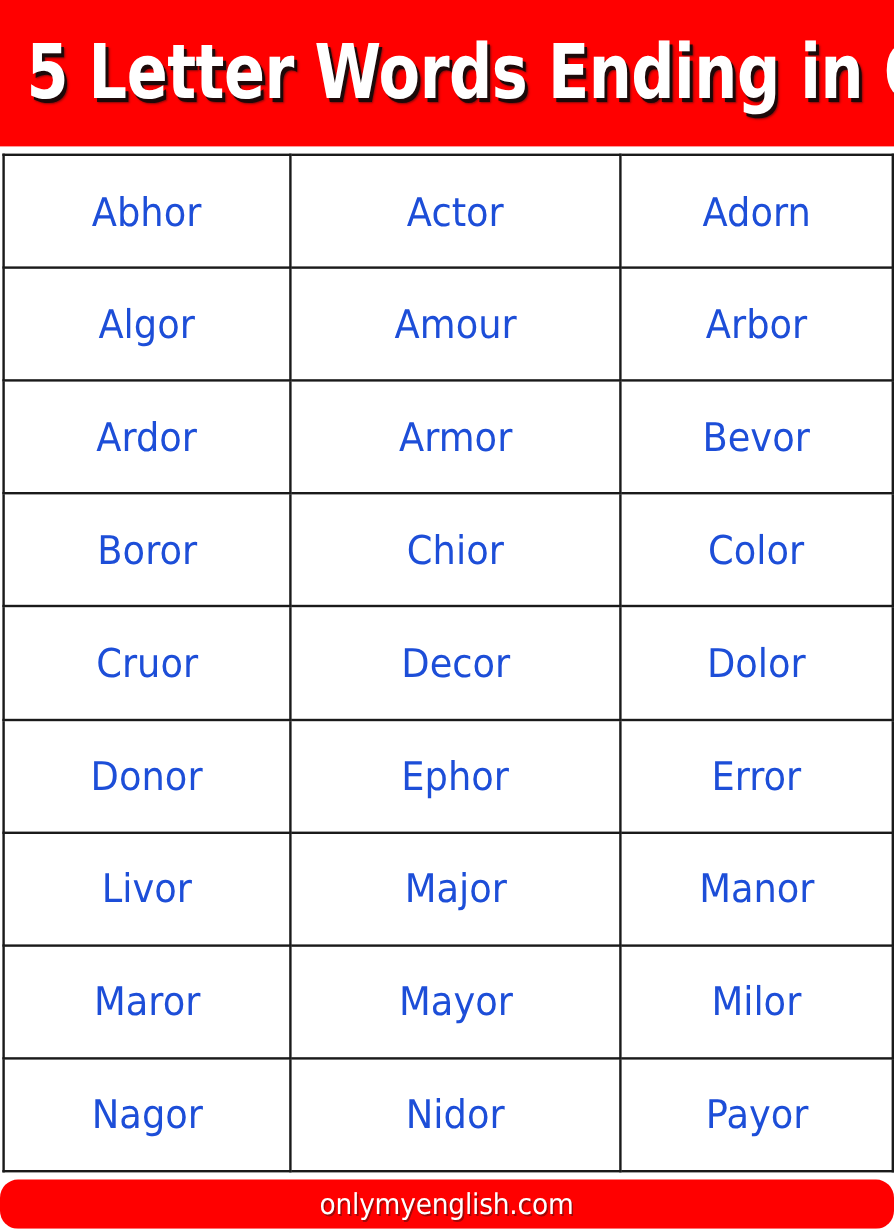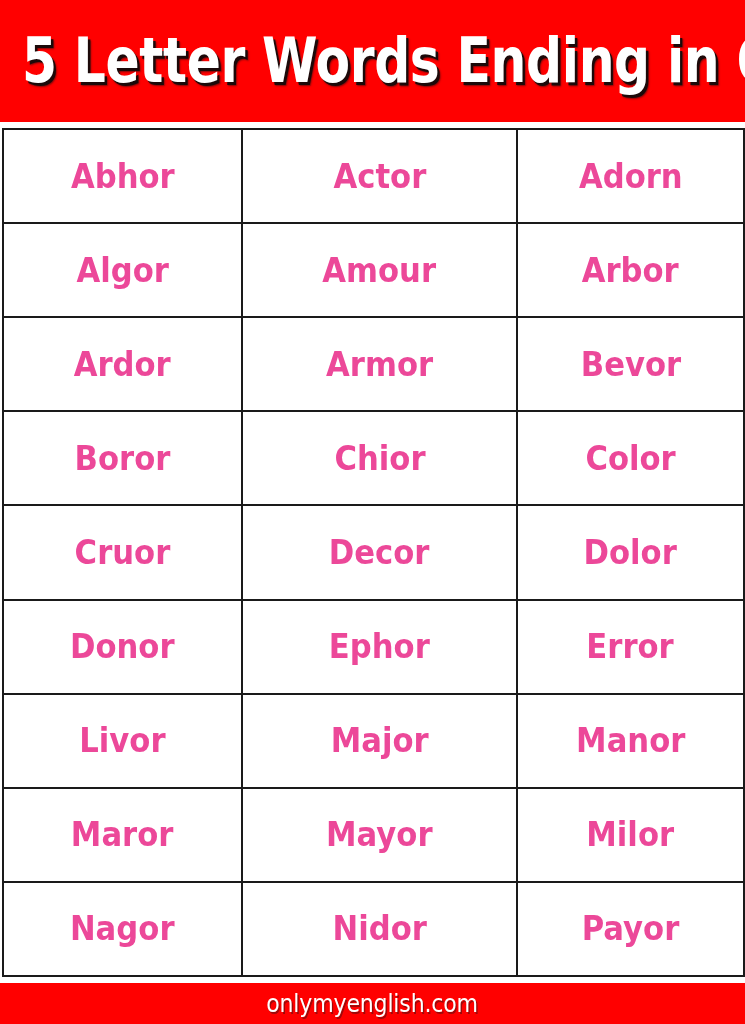--- a/index.html
+++ b/index.html
@@ -65,23 +65,23 @@
     border-collapse: collapse;
     width: 741px;
     height: 849px;
     table-layout: fixed;
     background: #ffffff;
   }
   table.word-table td {
     border: 2px solid #1a1a1a;
     text-align: center;
     vertical-align: middle;
-    color: #ec4899;
+    color: #1d4ed8;
     font-family: "DejaVu Sans", "Liberation Sans", sans-serif;
-    font-weight: 700;
+    font-weight: 400;
     font-size: 33px;
     line-height: 1;
     padding: 0 4px;
     height: 60.6px;
     overflow: hidden;
     white-space: nowrap;
   }
   table.word-table td .word {
     display: inline-block;
     transform: scaleX(0.93);
@@ -97,20 +97,21 @@
     left: 0;
     top: 983px;
     width: 745px;
     height: 41px;
     background: #ff0000;
     display: flex;
     align-items: center;
     justify-content: center;
     box-sizing: border-box;
     overflow: hidden;
+    border-radius: 15px;
   }
   .footer-text {
     color: #ffffff;
     font-family: "DejaVu Sans", "Liberation Sans", sans-serif;
     font-weight: 400;
     font-size: 24px;
     line-height: 1;
     letter-spacing: -0.2px;
     transform: scaleX(0.92);
     white-space: nowrap;

